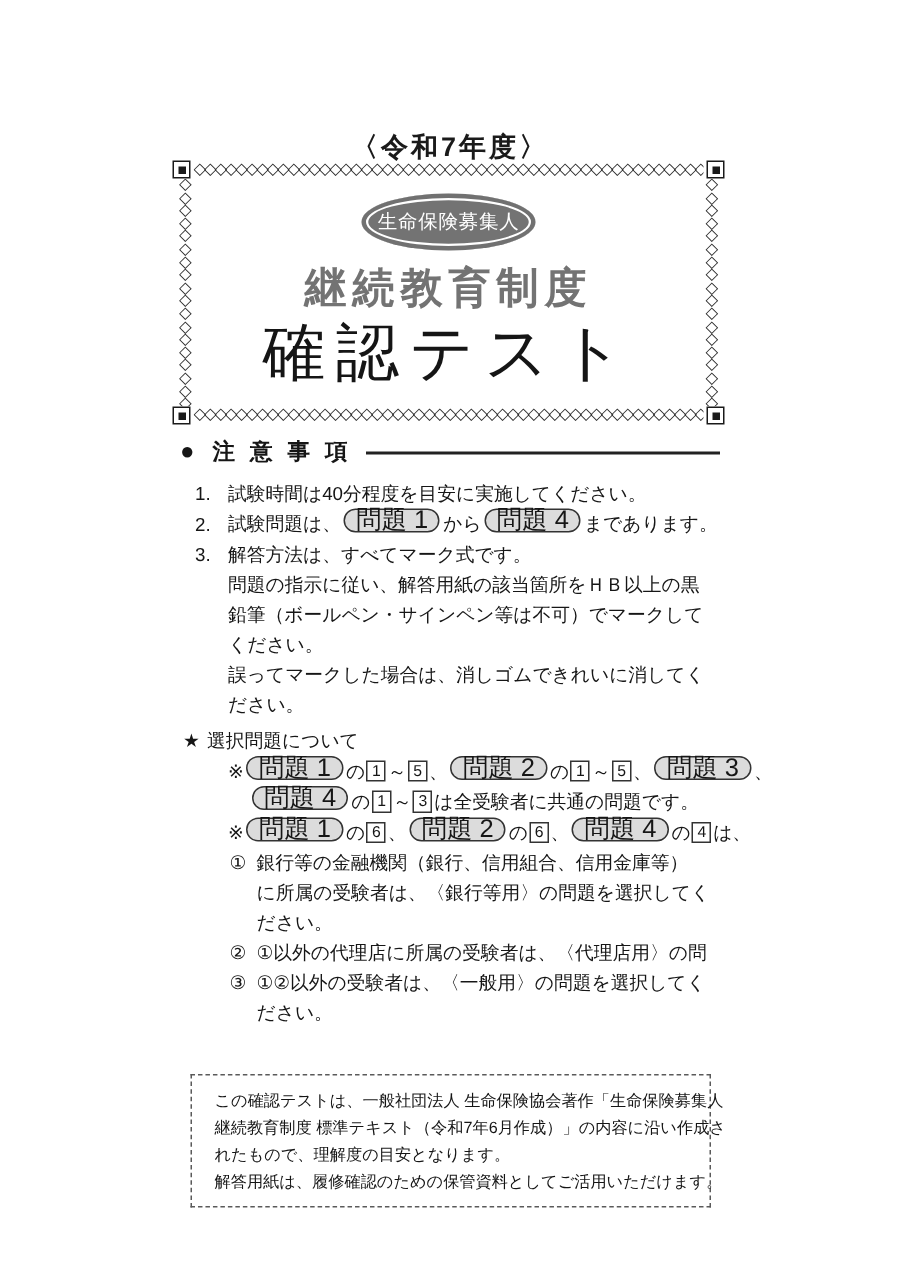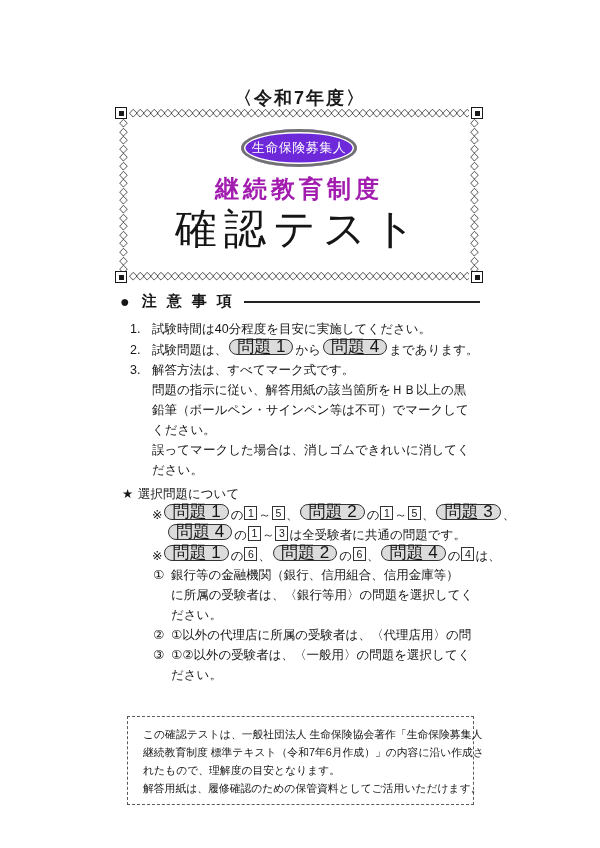--- a/index.html
+++ b/index.html
@@ -36,25 +36,25 @@
   .corner {
     position:absolute; width:12px; height:12px; background:#fff;
     border:1.6px solid #1a1a1a; display:flex; align-items:center; justify-content:center;
   }
   .corner .dot { width:5px; height:5px; background:#1a1a1a; }
   .corner.tl { top:-5px; left:-5px; } .corner.tr { top:-5px; right:-5px; }
   .corner.bl { bottom:-5px; left:-5px; } .corner.br { bottom:-5px; right:-5px; }
 
   .badge {
     margin:17px auto 0; width:116px; height:38px; border-radius:50%;
-    background:#6d28d9; color:#ffffff; font-size:13px; letter-spacing:0.5px;
+    background:#737373; color:#ffffff; font-size:13px; letter-spacing:0.5px;
     display:flex; align-items:center; justify-content:center;
     box-shadow:inset 0 0 0 3px #717171, inset 0 0 0 4.5px #ffffff;
   }
-  .subtitle { margin-top:6px; font-size:24px; font-weight:bold; letter-spacing:4px; color:#a21caf; }
+  .subtitle { margin-top:6px; font-size:28px; font-weight:bold; letter-spacing:4px; color:#737373; }
   .main-title { margin-top:1px; font-size:42px; font-weight:normal; letter-spacing:7px; color:#151515; line-height:1.1; }
 
   
   .notice { position:absolute; top:292px; left:120px; width:360px; }
   .notice-head { display:flex; align-items:center; }
   .bullet { font-size:16px; line-height:16px; margin-right:12px; }
   .head-text { font-size:15px; font-weight:bold; letter-spacing:10px; white-space:nowrap; }
   .head-rule { flex:1; border-top:2px solid #222; margin-left:2px; margin-top:1px; }
 
   .lines { margin-top:8px; font-size:12.5px; }

